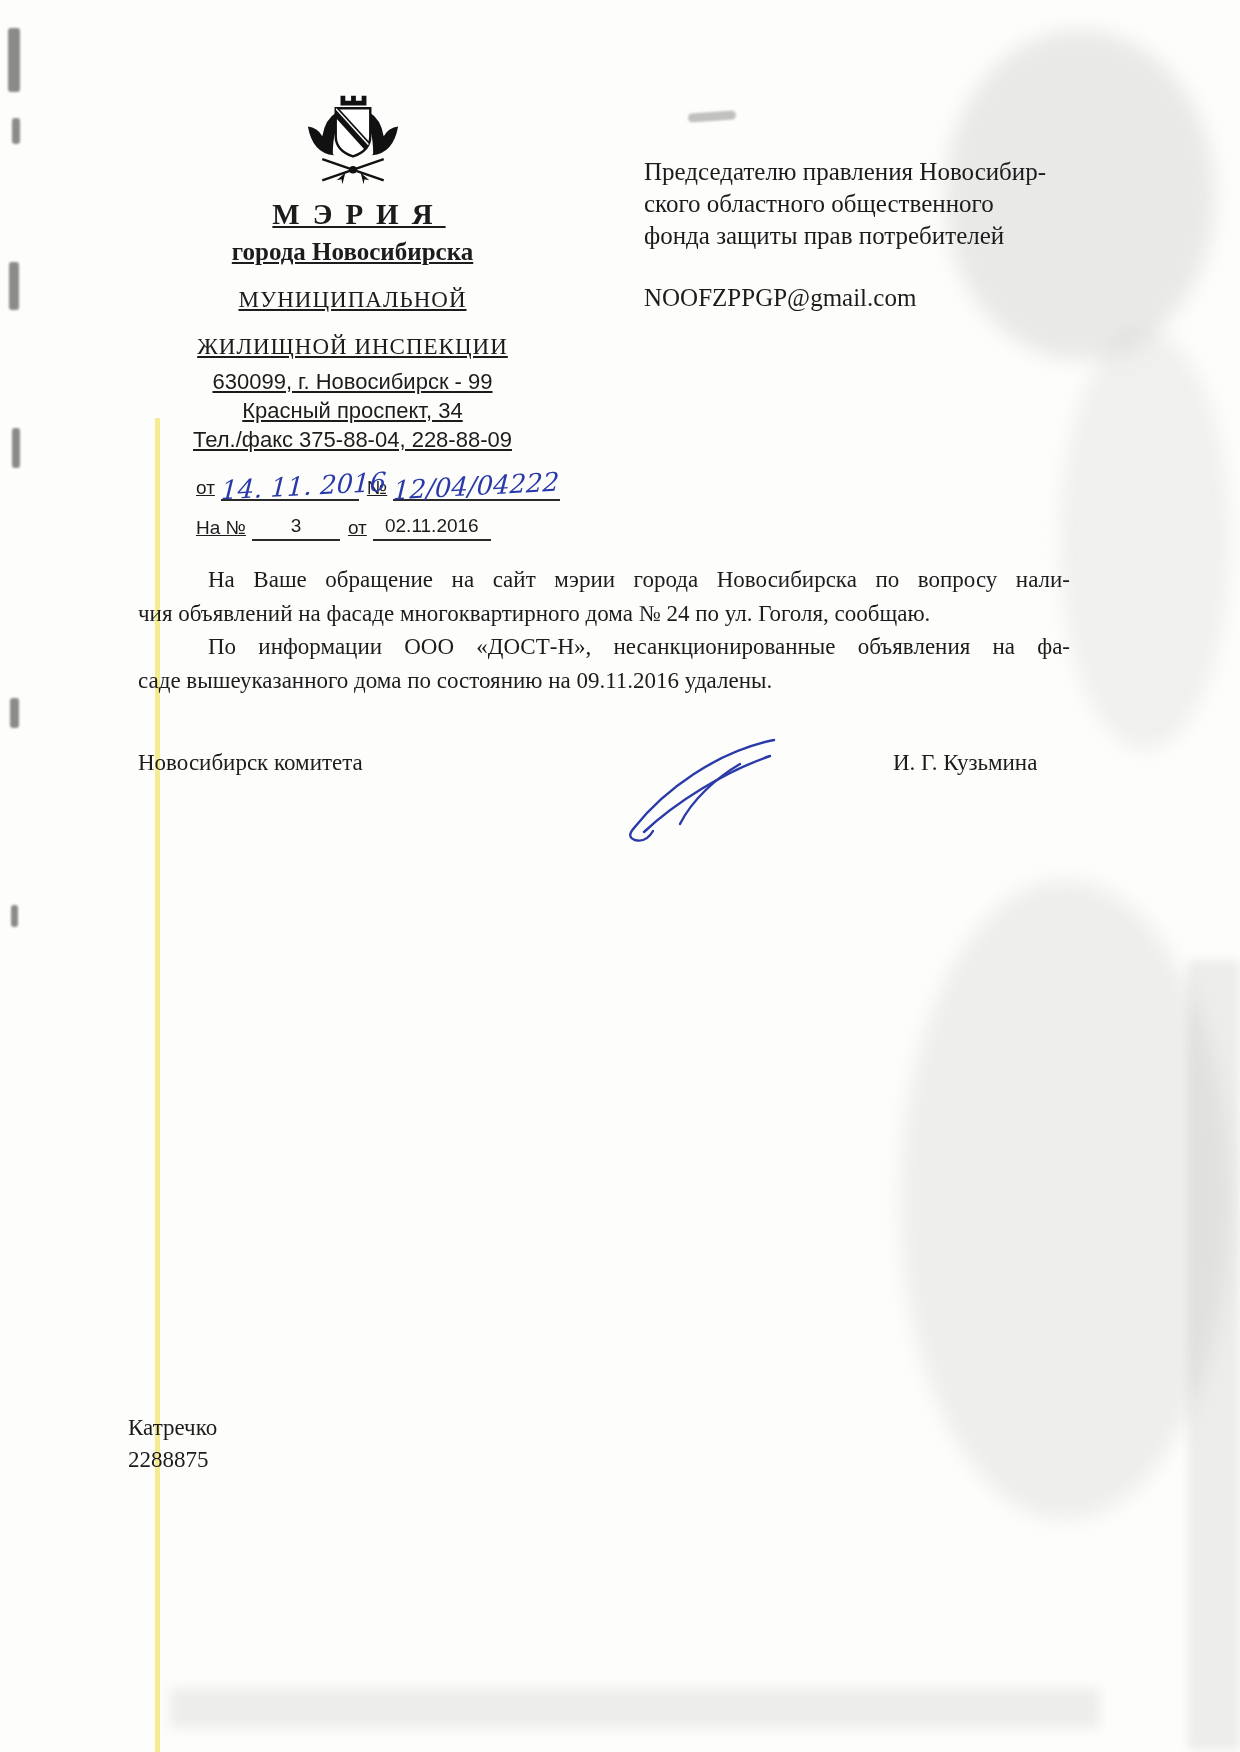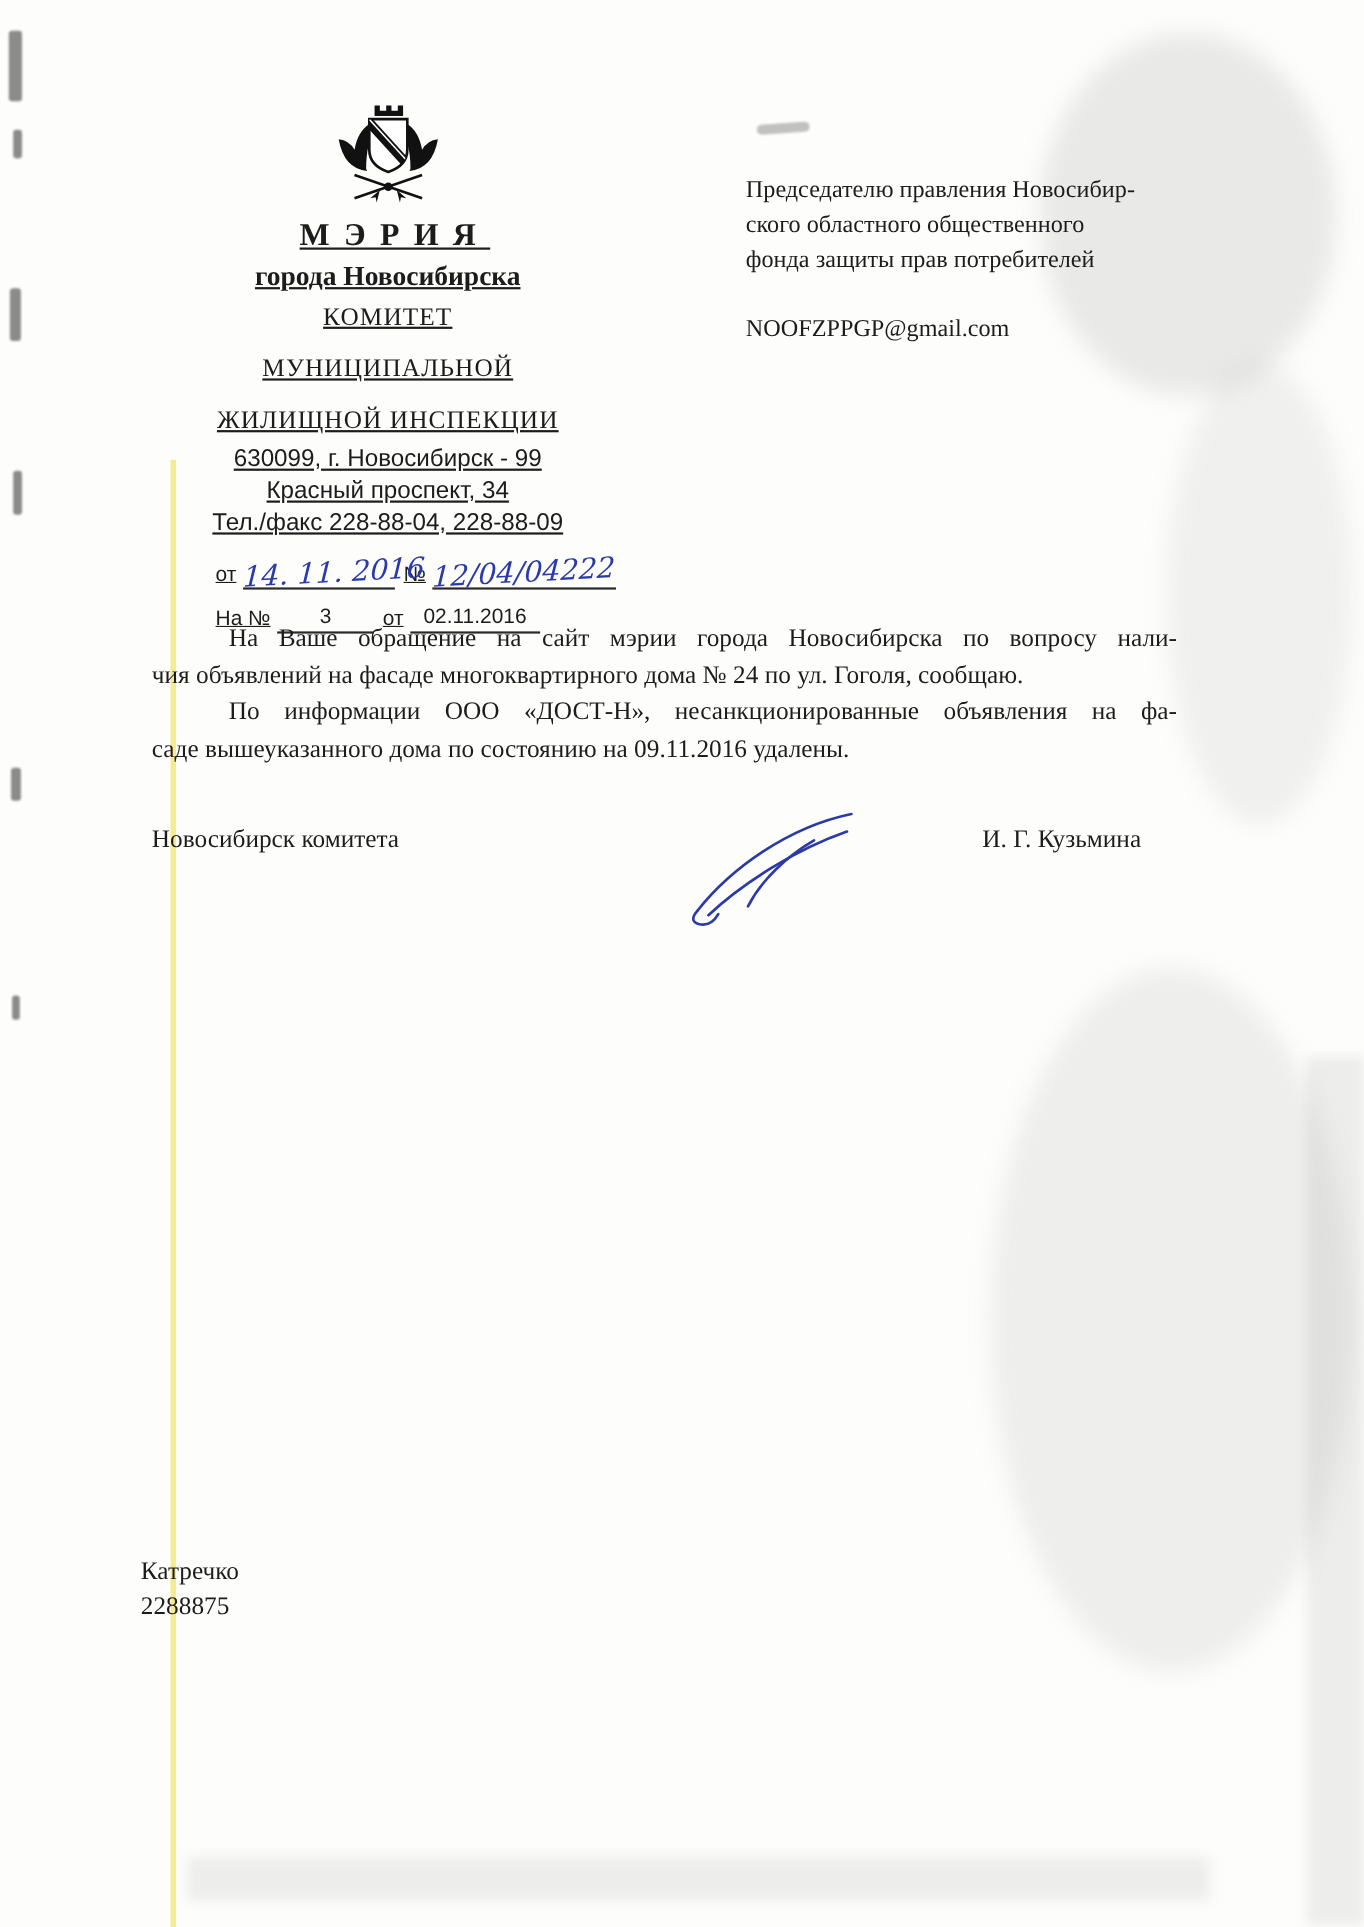--- a/index.html
+++ b/index.html
@@ -37,22 +37,22 @@
   .hand {
     display:inline-block; position:relative; top:2px;
     color: var(--handwriting-blue, #2a3aa8);
     font-family:"DejaVu Serif", serif; font-style:italic;
     font-size:26px; white-space:nowrap; transform:rotate(-3deg) skewX(-6deg);
   }
   .typed { font-size:19px; padding-bottom:1px; display:inline-block; }
 
   
   .addressee {
-    position:absolute; left:678px; top:156px; width:445px;
-    font-size:22px; line-height:32px;
+    position:absolute; left:644px; top:156px; width:445px;
+    font-size:25px; line-height:32px;
   }
   .addressee .name  { margin-top:26px; }
   .addressee .email { margin-top:30px; }
 
   
   .body-text {
     position:absolute; left:138px; top:563px; width:932px;
     font-size:23px; line-height:33.5px;
   }
   .b-line { white-space:nowrap; }
@@ -126,26 +126,25 @@
         <path d="M40,15 L80,59" stroke="#fff" stroke-width="1.5"></path>
       </g>
 
       <path d="M28,92 L92,70 M28,70 L92,92" stroke="#111" stroke-width="2.5"></path>
       <circle cx="60" cy="81" r="4" fill="#111"></circle>
       <path d="M52,84 l-9,8 l5,-1 l1,5 z M68,84 l9,8 l-5,-1 l-1,5 z" fill="#111"></path>
     </svg>
 
     <div class="org-name">МЭРИЯ</div>
     <div class="org-city">города Новосибирска</div>
-    <div class="committee-line first">КОМИТЕТ</div>
     <div class="committee-line">МУНИЦИПАЛЬНОЙ</div>
     <div class="committee-line">ЖИЛИЩНОЙ ИНСПЕКЦИИ</div>
     <div class="addr-line first">630099, г. Новосибирск - 99</div>
     <div class="addr-line">Красный проспект, 34</div>
-    <div class="addr-line">Тел./факс 228-88-04, 228-88-09</div>
+    <div class="addr-line">Тел./факс 375-88-04, 228-88-09</div>
 
     <div class="ref-block">
       <div class="ref-row">
         <span class="lbl">от</span>
         <span class="uline u-date"><span class="hand">14. 11. 2016</span></span>
         <span class="lbl">№</span>
         <span class="uline u-number"><span class="hand">12/04/04222</span></span>
       </div>
       <div class="ref-row">
         <span class="lbl">На №</span>

